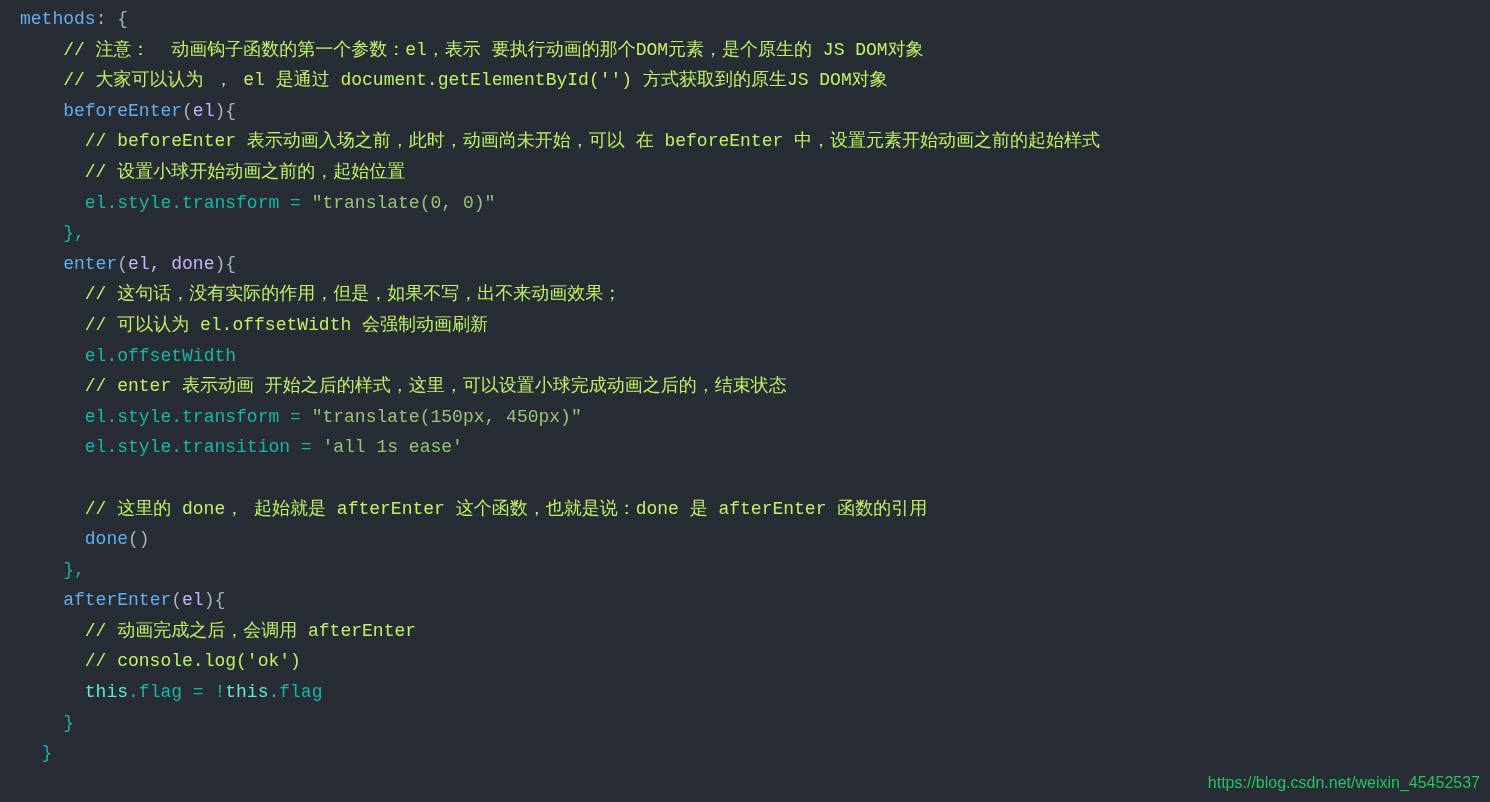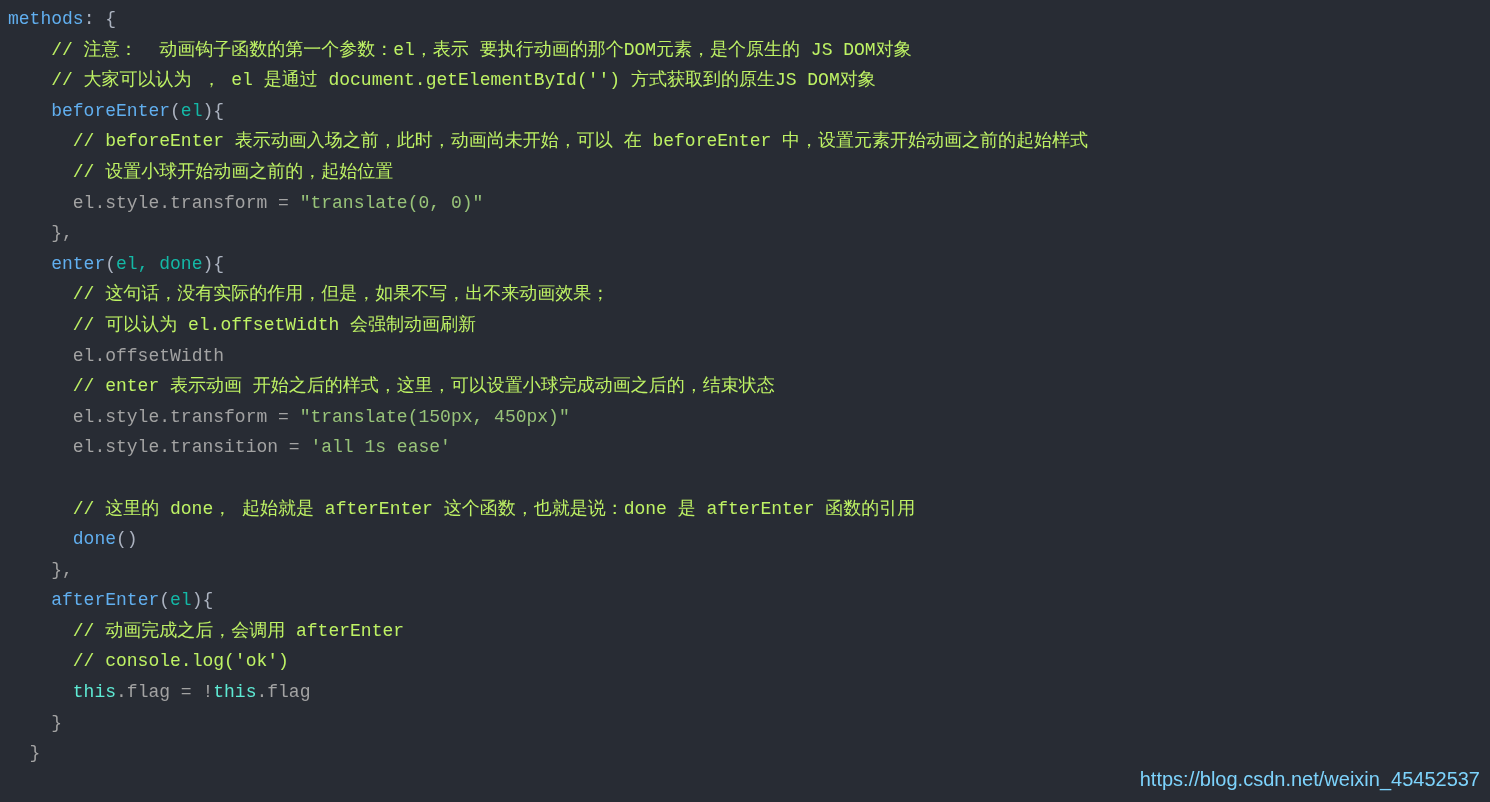--- a/index.html
+++ b/index.html
@@ -13,39 +13,39 @@
       font-size: 18px;
       line-height: 1.7;
       color: #abb2bf;
       padding: 0;
       width: 1490px;
       height: 802px;
       overflow: hidden;
       position: relative;
     }
     .code-container {
-      padding: 4px 8px;
+      padding: 4px 20px;
       white-space: pre;
     }
     .line {
       white-space: pre;
     }
     .method { color: #61afef; }
-    .param { color: #14b8a6; }
+    .param { color: #c4b5fd; }
     .punct { color: #abb2bf; }
     .comment { color: #bef264; }
     .string { color: #98c379; }
     .this-kw { color: #5eead4; }
-    .plain { color: #a3a3a3; }
+    .plain { color: #14b8a6; }
     .watermark {
       position: absolute;
       bottom: 6px;
       right: 10px;
-      font-size: 20px;
-      color: #7dd3fc;
+      font-size: 16px;
+      color: #22c55e;
       font-family: Arial, sans-serif;
     }
   </style>
 </head>
 <body>
 
 <div class="code-container" id="code-block"><div class="line"><span class="method">methods</span><span class="punct">: {</span></div><div class="line"><span class="plain">    </span><span class="comment">// 注意：  动画钩子函数的第一个参数：el，表示 要执行动画的那个DOM元素，是个原生的 JS DOM对象</span></div><div class="line"><span class="plain">    </span><span class="comment">// 大家可以认为 ， el 是通过 document.getElementById('') 方式获取到的原生JS DOM对象</span></div><div class="line"><span class="plain">    </span><span class="method">beforeEnter</span><span class="punct">(</span><span class="param">el</span><span class="punct">){</span></div><div class="line"><span class="plain">      </span><span class="comment">// beforeEnter 表示动画入场之前，此时，动画尚未开始，可以 在 beforeEnter 中，设置元素开始动画之前的起始样式</span></div><div class="line"><span class="plain">      </span><span class="comment">// 设置小球开始动画之前的，起始位置</span></div><div class="line"><span class="plain">      el.style.transform = </span><span class="string">"translate(0, 0)"</span></div><div class="line"><span class="plain">    },</span></div><div class="line"><span class="plain">    </span><span class="method">enter</span><span class="punct">(</span><span class="param">el, done</span><span class="punct">){</span></div><div class="line"><span class="plain">      </span><span class="comment">// 这句话，没有实际的作用，但是，如果不写，出不来动画效果；</span></div><div class="line"><span class="plain">      </span><span class="comment">// 可以认为 el.offsetWidth 会强制动画刷新</span></div><div class="line"><span class="plain">      el.offsetWidth</span></div><div class="line"><span class="plain">      </span><span class="comment">// enter 表示动画 开始之后的样式，这里，可以设置小球完成动画之后的，结束状态</span></div><div class="line"><span class="plain">      el.style.transform = </span><span class="string">"translate(150px, 450px)"</span></div><div class="line"><span class="plain">      el.style.transition = </span><span class="string">'all 1s ease'</span></div><div class="line">&nbsp;</div><div class="line"><span class="plain">      </span><span class="comment">// 这里的 done， 起始就是 afterEnter 这个函数，也就是说：done 是 afterEnter 函数的引用</span></div><div class="line"><span class="plain">      </span><span class="method">done</span><span class="punct">()</span></div><div class="line"><span class="plain">    },</span></div><div class="line"><span class="plain">    </span><span class="method">afterEnter</span><span class="punct">(</span><span class="param">el</span><span class="punct">){</span></div><div class="line"><span class="plain">      </span><span class="comment">// 动画完成之后，会调用 afterEnter</span></div><div class="line"><span class="plain">      </span><span class="comment">// console.log('ok')</span></div><div class="line"><span class="plain">      </span><span class="this-kw">this</span><span class="plain">.flag = !</span><span class="this-kw">this</span><span class="plain">.flag</span></div><div class="line"><span class="plain">    }</span></div><div class="line"><span class="plain">  }</span></div></div>
 <div class="watermark">https://blog.csdn.net/weixin_45452537</div>
 
 </body></html>

